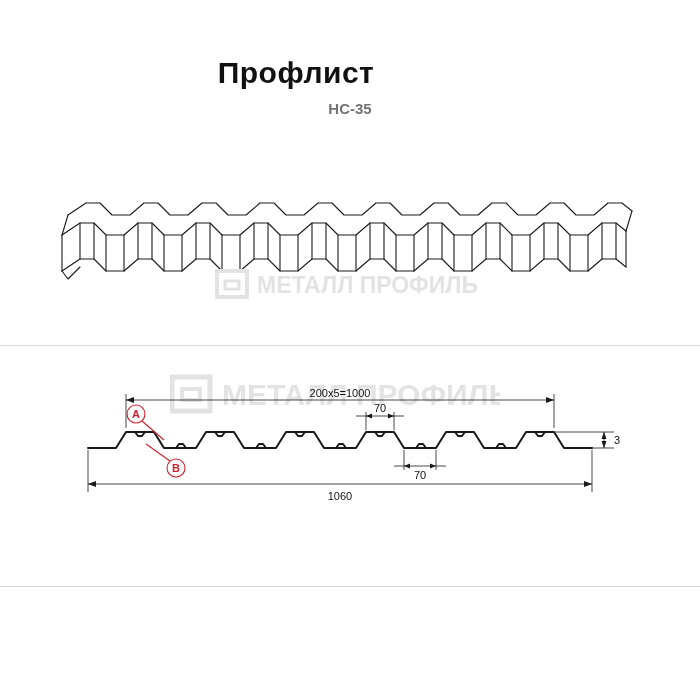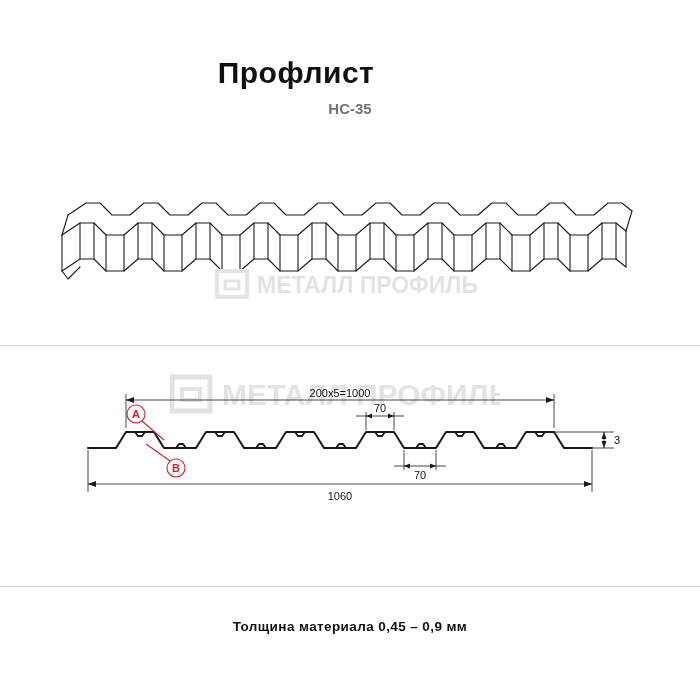--- a/index.html
+++ b/index.html
@@ -262,15 +262,14 @@
       <path d="M62,41 L84,60"></path>
       <circle cx="96" cy="88" r="9"></circle>
       <path d="M90,81 L66,64"></path>
     </g>
     <text class="callout-label" x="56" y="38" text-anchor="middle">A</text>
     <text class="callout-label" x="96" y="92" text-anchor="middle">B</text>
   </svg>
 
   <div class="divider" id="divider-bottom"></div>
 
-  <div class="footnote">Толщина материала 0,45 – 0,9 мм</div>
 
 </div>
 
 </body></html>

